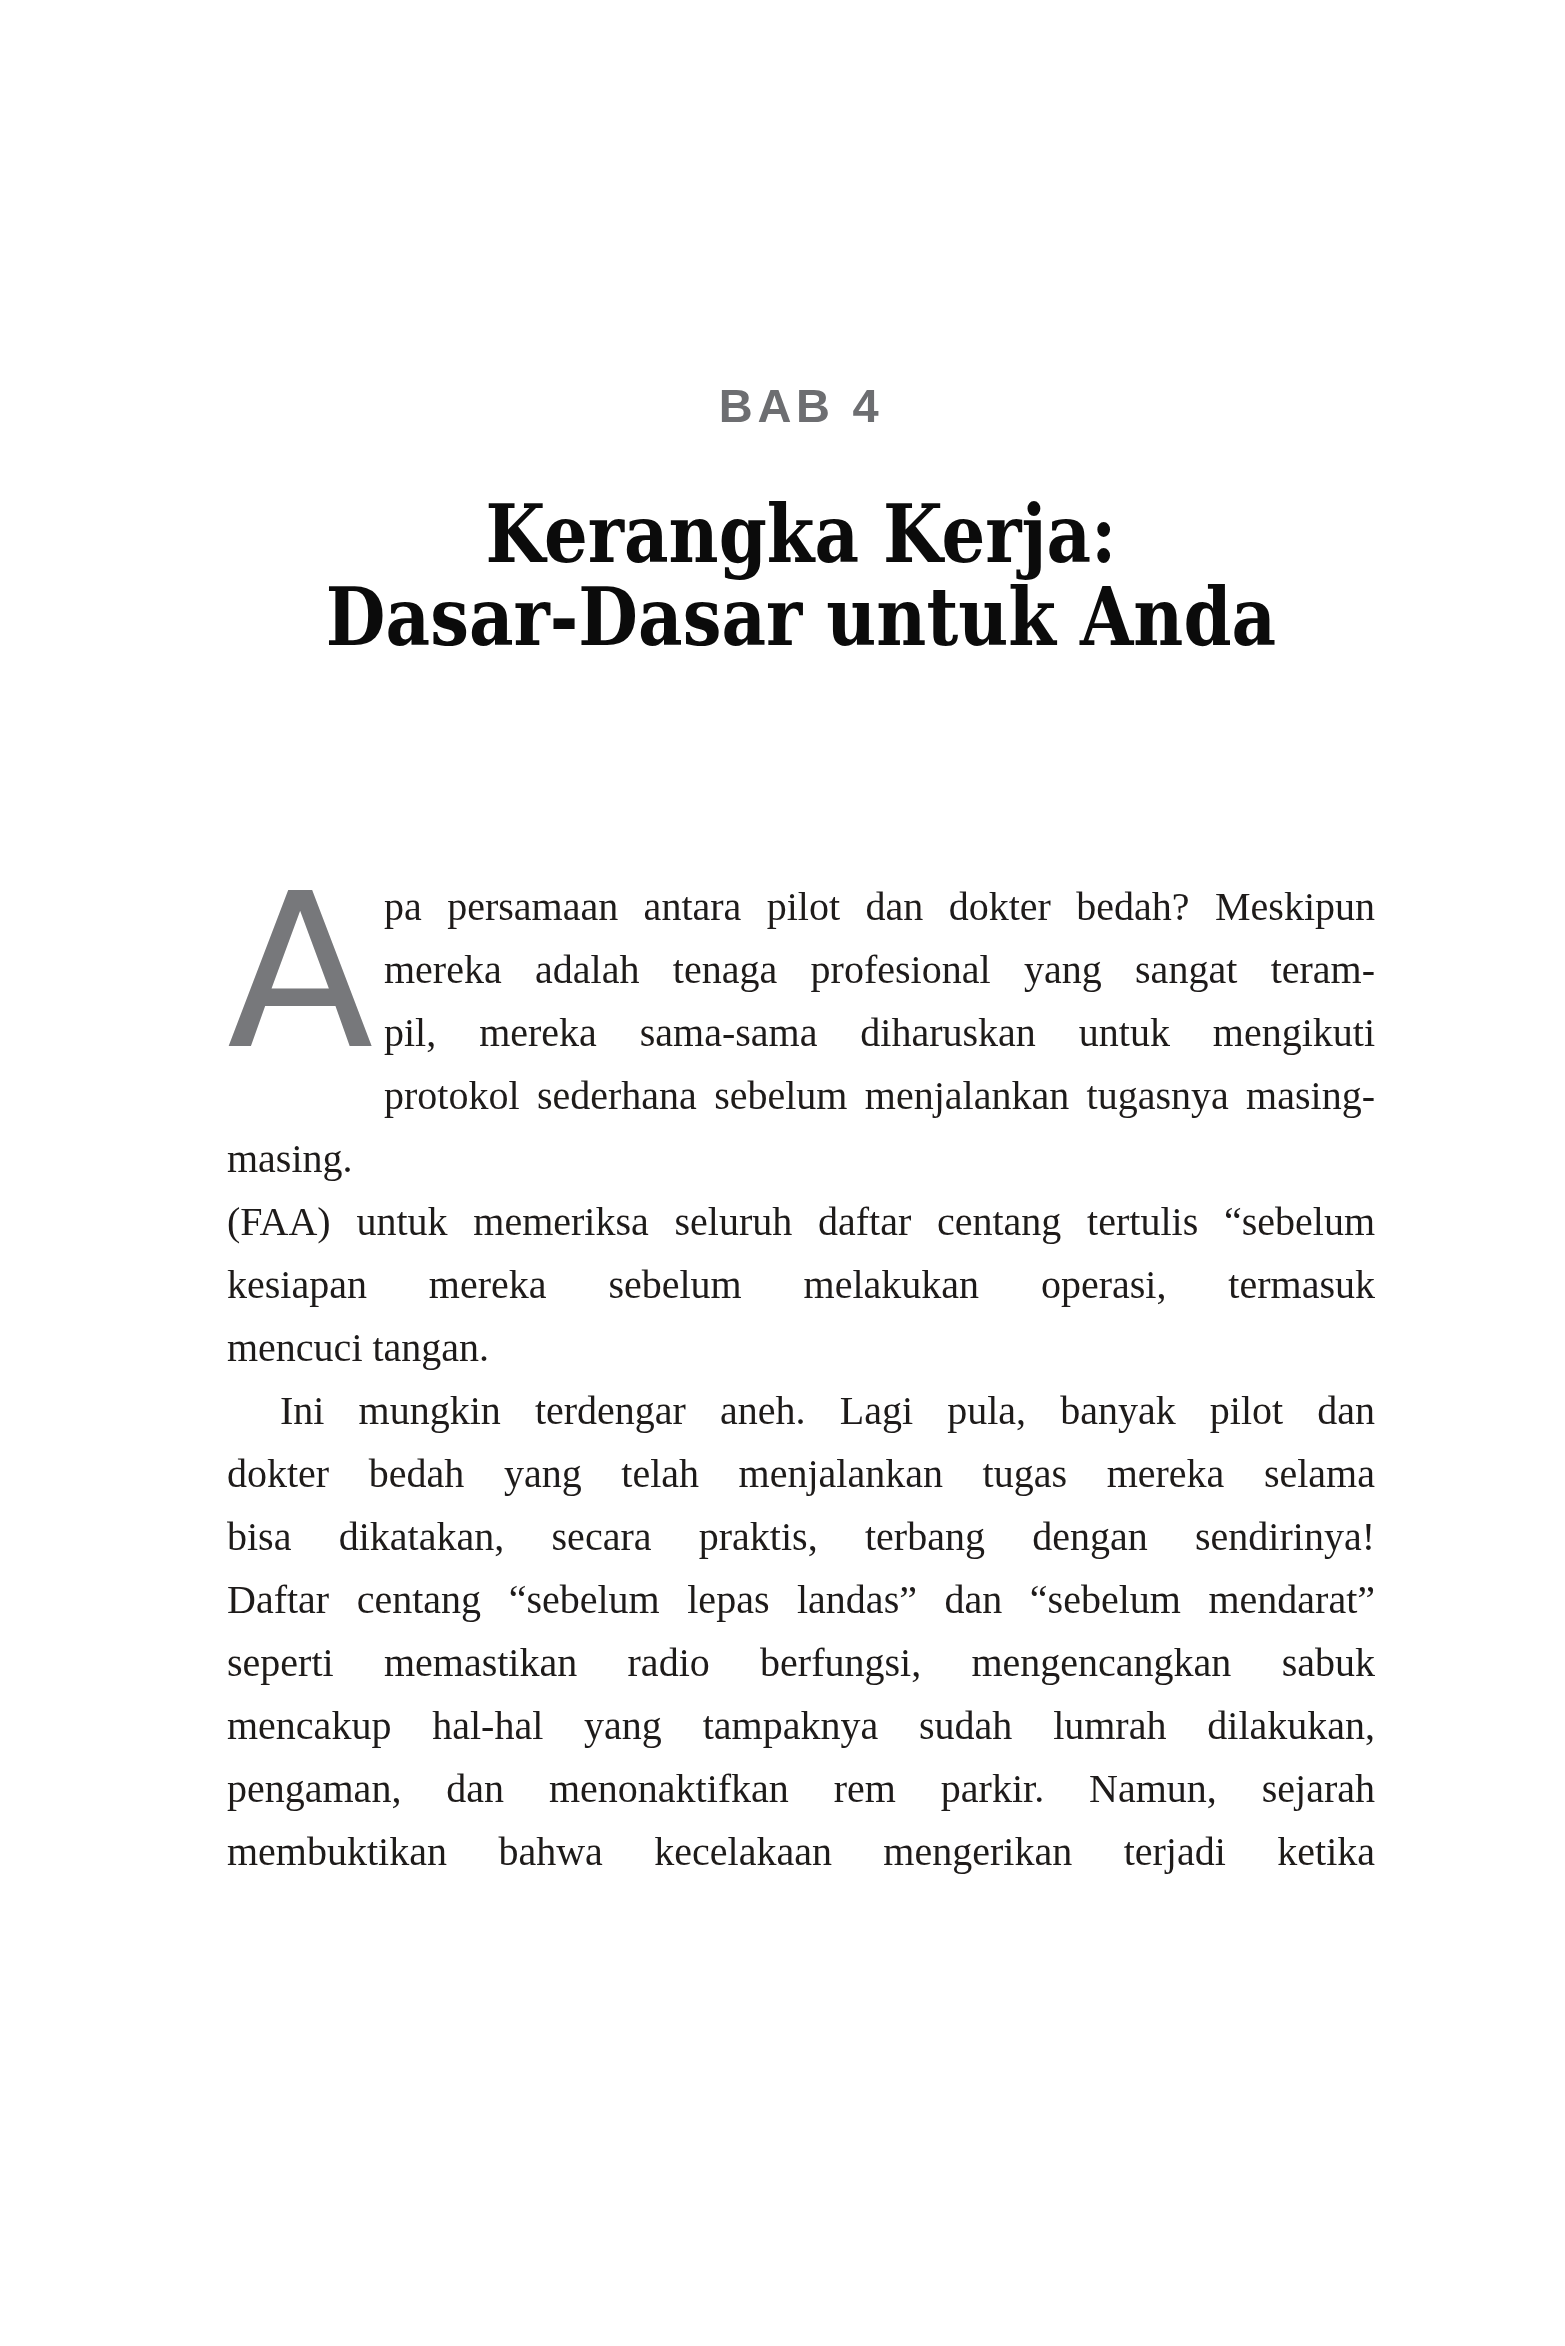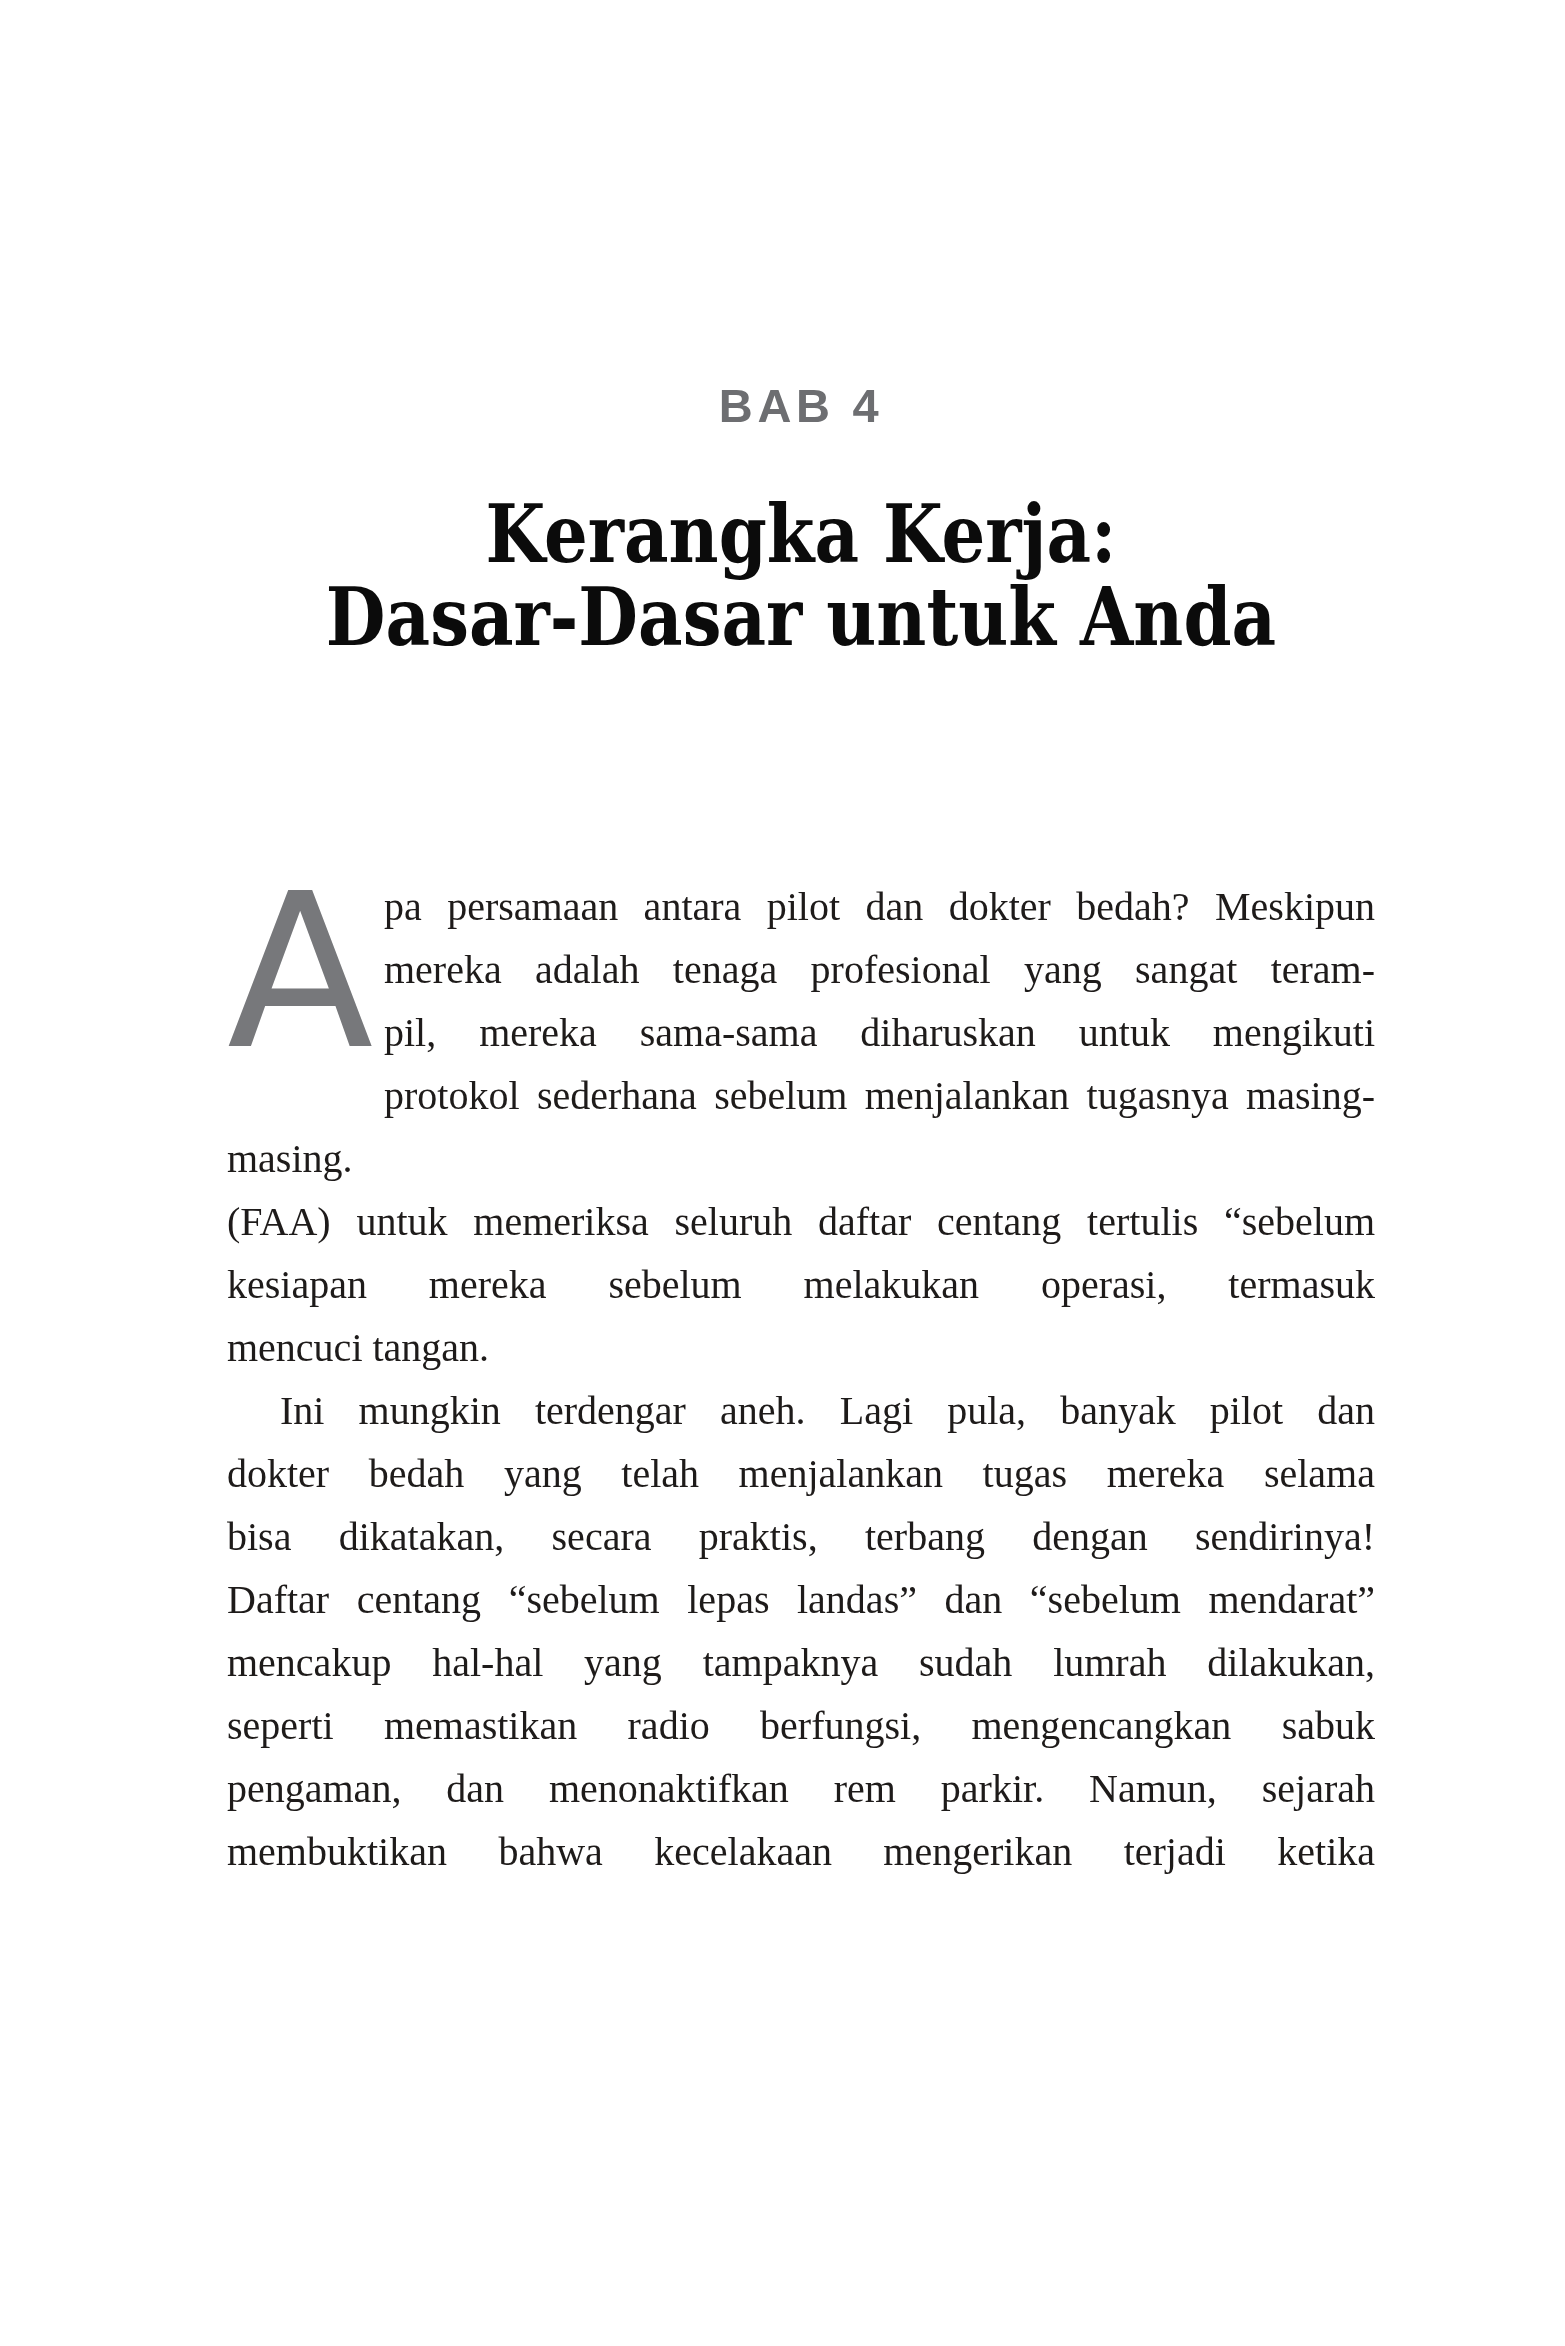--- a/index.html
+++ b/index.html
@@ -101,22 +101,22 @@
         <div class="line">(FAA) untuk memeriksa seluruh daftar centang tertulis “sebelum</div>
         <div class="line">kesiapan mereka sebelum melakukan operasi, termasuk</div>
         <div class="line end">mencuci tangan.</div>
       </div>
 
       <div class="para">
         <div class="line indent">Ini mungkin terdengar aneh. Lagi pula, banyak pilot dan</div>
         <div class="line">dokter bedah yang telah menjalankan tugas mereka selama</div>
         <div class="line">bisa dikatakan, secara praktis, terbang dengan sendirinya!</div>
         <div class="line">Daftar centang “sebelum lepas landas” dan “sebelum mendarat”</div>
+        <div class="line">seperti memastikan radio berfungsi, mengencangkan sabuk</div>
         <div class="line">mencakup hal-hal yang tampaknya sudah lumrah dilakukan,</div>
-        <div class="line">seperti memastikan radio berfungsi, mengencangkan sabuk</div>
         <div class="line">pengaman, dan menonaktifkan rem parkir. Namun, sejarah</div>
         <div class="line">membuktikan bahwa kecelakaan mengerikan terjadi ketika</div>
       </div>
 
     </div>
   </div>
 </div>
 
 
 </body></html>

